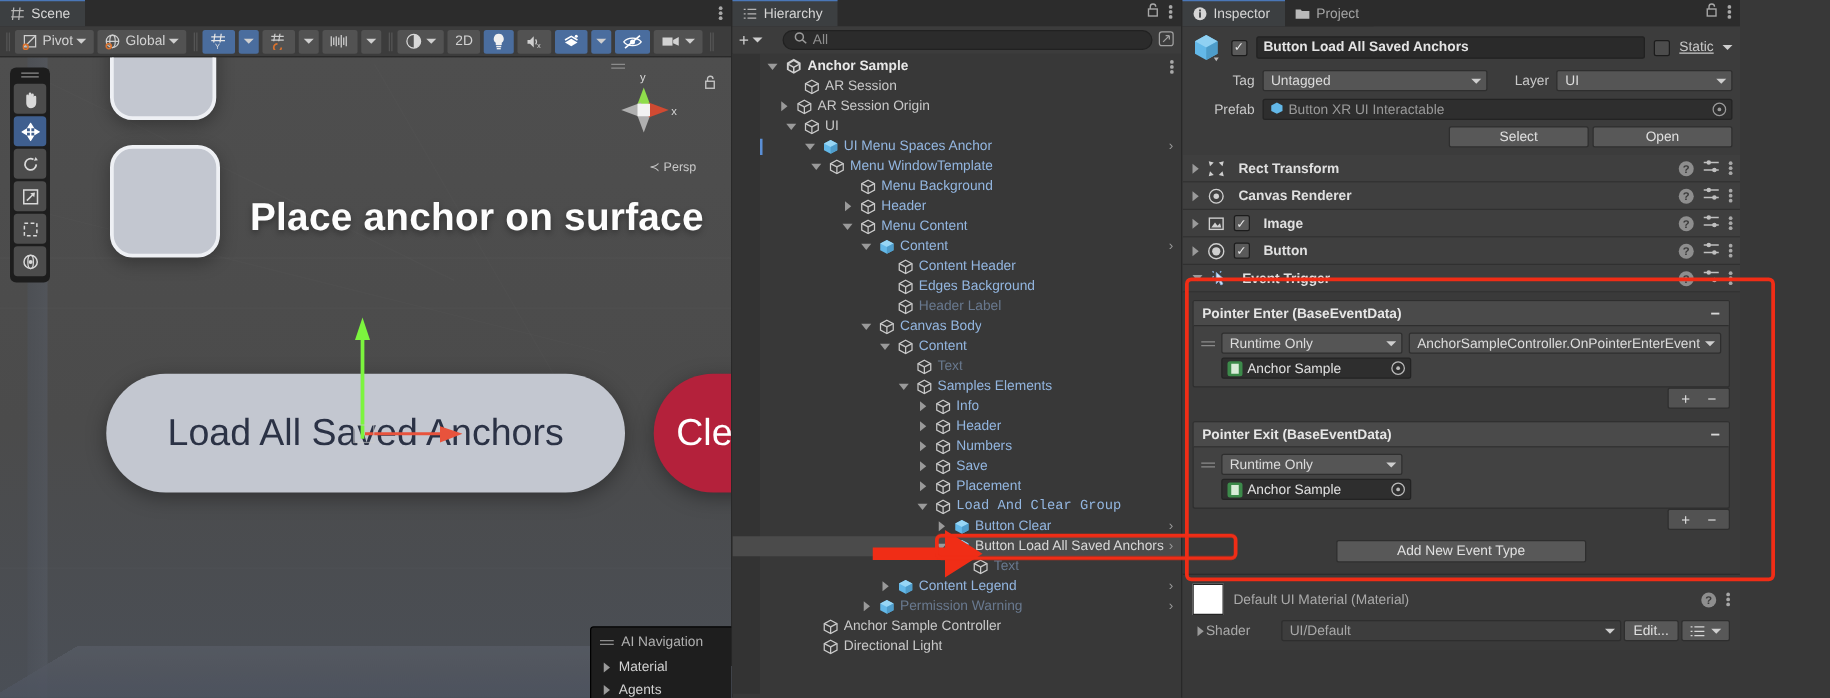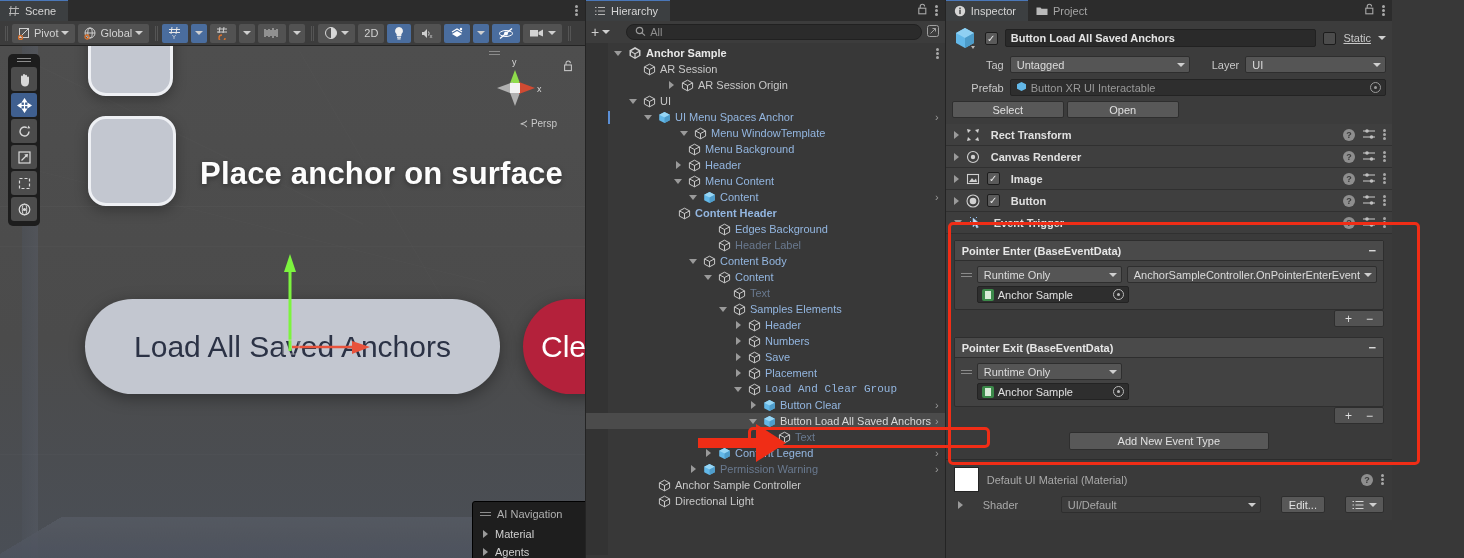--- a/index.html
+++ b/index.html
@@ -74,21 +74,21 @@
     position:absolute; background:#c3c7d0; border-radius:999px; display:flex;
     align-items:center; justify-content:center; color:#2b3245;
     box-shadow: 0 4px 16px rgba(0,0,0,.35);
   }
   .pill.red { background:#b4213b; color:#fff; }
   .scene-head-text {
     position:absolute; color:#fdfdfd; font-weight:600; letter-spacing:.2px;
     text-shadow: 0 2px 5px rgba(0,0,0,.35);
   }
   .gizmo { position:absolute; right:38px; top:10px; width:64px; height:64px; }
-  .persp { position:absolute; right:28px; top:72px; color:#c8c8c8; font-size:10px; }
+  .persp { position:absolute; right:28px; top:82px; color:#c8c8c8; font-size:10px; }
   .lock-ico { position:absolute; right:12px; top:14px; width:10px; height:12px; }
   .navoverlay {
     position:absolute; left:472px; top:455px; width:118px; background:#1e1e1e;
     border:1px solid #000; border-radius:3px; padding:4px 0 6px 0;
   }
   .navoverlay .nav-title { display:flex; align-items:center; gap:6px; padding:2px 8px 5px 7px; color:#b0b0b0; font-size:11px;}
   .navoverlay .nav-row { display:flex; align-items:center; gap:7px; padding:3px 8px 3px 10px; color:#d0d0d0; font-size:11px;}
   .tri-r { width:0;height:0;border-top:4px solid transparent;border-bottom:4px solid transparent;border-left:5px solid #9a9a9a; }
   .tri-d { width:0;height:0;border-left:4px solid transparent;border-right:4px solid transparent;border-top:5px solid #9a9a9a; }
   .drag-dots { width:11px;height:5px; position:relative; }
@@ -150,21 +150,21 @@
   }
   .dropdown .caret { margin-left:auto; }
   .ih-row3 { display:flex; align-items:center; gap:6px; margin-top:6px; }
   .objfield {
     flex:1; height:17px; background:#2e2e2e; border:1px solid #232323; border-radius:2px;
     display:flex; align-items:center; gap:4px; padding:0 4px 0 5px; color:#9a9a9a; font-size:11px;
   }
   .objfield .pick { margin-left:auto; width:11px;height:11px;border:1px solid #9a9a9a;border-radius:50%;
      display:flex;align-items:center;justify-content:center;}
   .objfield .pick::after{content:"";width:3px;height:3px;border-radius:50%;background:#9a9a9a;}
-  .ih-row4 { display:flex; gap:3px; margin-top:5px; }
+  .ih-row4 { display:flex; gap:3px; margin-top:5px; justify-content:flex-end; }
   .gbtn { height:17px; background:#585858; border:1px solid #2e2e2e; border-radius:2px;
      display:flex; align-items:center; justify-content:center; color:#e0e0e0; font-size:11px; padding:0 10px; cursor:pointer;}
   .comp-row {
     height:22px; background:#3f3f3f; border-bottom:1px solid #303030;
     display:flex; align-items:center; gap:7px; padding:0 6px 0 4px; font-size:11px; color:#e0e0e0;
   }
   .comp-row .nm{ font-weight:bold; margin-left:4px;}
   .comp-row .right { margin-left:auto; display:flex; align-items:center; gap:7px; }
   .qmark { width:12px;height:12px;border-radius:50%;background:#8e8e8e;color:#3a3a3a;
      display:flex;align-items:center;justify-content:center;font-size:9px;font-weight:bold;}
@@ -184,21 +184,21 @@
      display:flex; align-items:center; gap:4px; padding:0 4px 0 4px; color:#e0e0e0; font-size:11px; width:152px;}
   .script-ico{ width:12px;height:12px;background:#3c8a4a;border-radius:2px; flex:0 0 12px; position:relative;}
   .script-ico::after{content:"";position:absolute;left:3px;top:2px;width:6px;height:8px;background:#d8ecd8;}
   .evt-footer { display:flex; justify-content:flex-end; }
   .plusminus { height:17px; background:#525252; border:1px solid #2e2e2e; border-radius:2px;
      display:flex; align-items:center; gap:14px; padding:0 10px; color:#e0e0e0; font-size:12px; }
   .mat-block { background:#3a3a3a; border-top:1px solid #2c2c2c; padding:7px 8px; }
   .mat-row { display:flex; align-items:center; gap:8px; }
   .mat-swatch { width:25px;height:25px;background:#fff;border:1px solid #242424; flex:0 0 25px;}
   .mat-name { color:#a9a9a9; font-size:11px; }
-  .mat-row2 { display:flex; align-items:center; gap:20px; margin-top:4px; padding-left:4px;}
+  .mat-row2 { display:flex; align-items:center; gap:2px; margin-top:4px; padding-left:4px;}
 
   .redbox { position:absolute; border:3px solid #f02d16; border-radius:5px; pointer-events:none; }
   .redarrow { position:absolute; pointer-events:none; }
 </style>
 </head>
 <body>
 
 <div class="app">
 
   <div class="panel" id="scene-panel">
@@ -536,21 +536,21 @@
         <div class="row" style="padding-left: 41px;">
           <span class="tw"></span>
           <span class="cube-ico"><svg width="13" height="13" viewBox="0 0 13 13">
               <polygon points="6.5,1.2 11.6,3.9 11.6,9.1 6.5,11.8 1.4,9.1 1.4,3.9" fill="none" stroke="#c9c9c9" stroke-width="1"></polygon>
               <line x1="1.4" y1="3.9" x2="6.5" y2="6.5" stroke="#c9c9c9"></line>
               <line x1="11.6" y1="3.9" x2="6.5" y2="6.5" stroke="#c9c9c9"></line>
               <line x1="6.5" y1="6.5" x2="6.5" y2="11.8" stroke="#c9c9c9"></line>
             </svg></span>
           <span class="lbl" style="color: rgb(200, 200, 200);">AR Session</span>
         </div>
-        <div class="row" style="padding-left: 35px; margin-left: 44px;">
+        <div class="row" style="padding-left: 35px;">
           <span class="tw">
             <span class="tri-r"></span>
           </span>
           <span class="cube-ico"><svg width="13" height="13" viewBox="0 0 13 13">
               <polygon points="6.5,1.2 11.6,3.9 11.6,9.1 6.5,11.8 1.4,9.1 1.4,3.9" fill="none" stroke="#c9c9c9" stroke-width="1"></polygon>
               <line x1="1.4" y1="3.9" x2="6.5" y2="6.5" stroke="#c9c9c9"></line>
               <line x1="11.6" y1="3.9" x2="6.5" y2="6.5" stroke="#c9c9c9"></line>
               <line x1="6.5" y1="6.5" x2="6.5" y2="11.8" stroke="#c9c9c9"></line>
             </svg></span>
           <span class="lbl" style="color: rgb(200, 200, 200);">AR Session Origin</span>
@@ -573,21 +573,21 @@
           </span>
           <span class="cube-ico"><svg width="13" height="13" viewBox="0 0 13 13">
               <polygon points="6.5,1 11.8,3.8 11.8,9.2 6.5,12 1.2,9.2 1.2,3.8" fill="#63b8e8"></polygon>
               <polygon points="6.5,1 11.8,3.8 6.5,6.6 1.2,3.8" fill="#97d6f5"></polygon>
               <polygon points="6.5,6.6 11.8,3.8 11.8,9.2 6.5,12" fill="#4f9dcb"></polygon>
             </svg></span>
           <span class="lbl" style="color: rgb(147, 182, 224);">UI Menu Spaces Anchor</span>
           <span class="chev">›</span>
         </div>
         <div class="sel-marker" style="top: 68px;"></div>
-        <div class="row" style="padding-left: 92px; text-align: center;">
+        <div class="row" style="padding-left: 61px; text-align: center;">
           <span class="tw">
             <span class="tri-d"></span>
           </span>
           <span class="cube-ico"><svg width="13" height="13" viewBox="0 0 13 13">
               <polygon points="6.5,1.2 11.6,3.9 11.6,9.1 6.5,11.8 1.4,9.1 1.4,3.9" fill="none" stroke="#c9c9c9" stroke-width="1"></polygon>
               <line x1="1.4" y1="3.9" x2="6.5" y2="6.5" stroke="#c9c9c9"></line>
               <line x1="11.6" y1="3.9" x2="6.5" y2="6.5" stroke="#c9c9c9"></line>
               <line x1="6.5" y1="6.5" x2="6.5" y2="11.8" stroke="#c9c9c9"></line>
             </svg></span>
           <span class="lbl" style="color: rgb(147, 182, 224);">Menu WindowTemplate</span>
@@ -631,38 +631,38 @@
             <span class="tri-d"></span>
           </span>
           <span class="cube-ico"><svg width="13" height="13" viewBox="0 0 13 13">
               <polygon points="6.5,1 11.8,3.8 11.8,9.2 6.5,12 1.2,9.2 1.2,3.8" fill="#63b8e8"></polygon>
               <polygon points="6.5,1 11.8,3.8 6.5,6.6 1.2,3.8" fill="#97d6f5"></polygon>
               <polygon points="6.5,6.6 11.8,3.8 11.8,9.2 6.5,12" fill="#4f9dcb"></polygon>
             </svg></span>
           <span class="lbl" style="color: rgb(147, 182, 224);">Content</span>
           <span class="chev">›</span>
         </div>
-        <div class="row" style="padding-left: 76px; font-weight: bold;">
-          <span class="tw"></span>
-          <span class="cube-ico"><svg width="13" height="13" viewBox="0 0 13 13">
-              <polygon points="6.5,1.2 11.6,3.9 11.6,9.1 6.5,11.8 1.4,9.1 1.4,3.9" fill="none" stroke="#c9c9c9" stroke-width="1"></polygon>
-              <line x1="1.4" y1="3.9" x2="6.5" y2="6.5" stroke="#c9c9c9"></line>
-              <line x1="11.6" y1="3.9" x2="6.5" y2="6.5" stroke="#c9c9c9"></line>
-              <line x1="6.5" y1="6.5" x2="6.5" y2="11.8" stroke="#c9c9c9"></line>
-            </svg></span>
-          <span class="lbl" style="color: rgb(147, 182, 224);">Content Header</span>
-        </div>
         <div class="row" style="padding-left: 116px;">
           <span class="tw"></span>
           <span class="cube-ico"><svg width="13" height="13" viewBox="0 0 13 13">
               <polygon points="6.5,1.2 11.6,3.9 11.6,9.1 6.5,11.8 1.4,9.1 1.4,3.9" fill="none" stroke="#c9c9c9" stroke-width="1"></polygon>
               <line x1="1.4" y1="3.9" x2="6.5" y2="6.5" stroke="#c9c9c9"></line>
               <line x1="11.6" y1="3.9" x2="6.5" y2="6.5" stroke="#c9c9c9"></line>
               <line x1="6.5" y1="6.5" x2="6.5" y2="11.8" stroke="#c9c9c9"></line>
             </svg></span>
+          <span class="lbl" style="color: rgb(147, 182, 224);">Content Header</span>
+        </div>
+        <div class="row" style="padding-left: 116px;">
+          <span class="tw"></span>
+          <span class="cube-ico"><svg width="13" height="13" viewBox="0 0 13 13">
+              <polygon points="6.5,1.2 11.6,3.9 11.6,9.1 6.5,11.8 1.4,9.1 1.4,3.9" fill="none" stroke="#c9c9c9" stroke-width="1"></polygon>
+              <line x1="1.4" y1="3.9" x2="6.5" y2="6.5" stroke="#c9c9c9"></line>
+              <line x1="11.6" y1="3.9" x2="6.5" y2="6.5" stroke="#c9c9c9"></line>
+              <line x1="6.5" y1="6.5" x2="6.5" y2="11.8" stroke="#c9c9c9"></line>
+            </svg></span>
           <span class="lbl" style="color: rgb(147, 182, 224);">Edges Background</span>
         </div>
         <div class="row" style="padding-left: 116px; align-items: center;">
           <span class="tw"></span>
           <span class="cube-ico"><svg width="13" height="13" viewBox="0 0 13 13">
               <polygon points="6.5,1.2 11.6,3.9 11.6,9.1 6.5,11.8 1.4,9.1 1.4,3.9" fill="none" stroke="#c9c9c9" stroke-width="1"></polygon>
               <line x1="1.4" y1="3.9" x2="6.5" y2="6.5" stroke="#c9c9c9"></line>
               <line x1="11.6" y1="3.9" x2="6.5" y2="6.5" stroke="#c9c9c9"></line>
               <line x1="6.5" y1="6.5" x2="6.5" y2="11.8" stroke="#c9c9c9"></line>
             </svg></span>
@@ -671,21 +671,21 @@
         <div class="row" style="padding-left: 101px;">
           <span class="tw">
             <span class="tri-d"></span>
           </span>
           <span class="cube-ico"><svg width="13" height="13" viewBox="0 0 13 13">
               <polygon points="6.5,1.2 11.6,3.9 11.6,9.1 6.5,11.8 1.4,9.1 1.4,3.9" fill="none" stroke="#c9c9c9" stroke-width="1"></polygon>
               <line x1="1.4" y1="3.9" x2="6.5" y2="6.5" stroke="#c9c9c9"></line>
               <line x1="11.6" y1="3.9" x2="6.5" y2="6.5" stroke="#c9c9c9"></line>
               <line x1="6.5" y1="6.5" x2="6.5" y2="11.8" stroke="#c9c9c9"></line>
             </svg></span>
-          <span class="lbl" style="color: rgb(147, 182, 224);">Content Body</span>
+          <span class="lbl" style="color: rgb(147, 182, 224);">Canvas Body</span>
         </div>
         <div class="row" style="padding-left: 116px;">
           <span class="tw">
             <span class="tri-d"></span>
           </span>
           <span class="cube-ico"><svg width="13" height="13" viewBox="0 0 13 13">
               <polygon points="6.5,1.2 11.6,3.9 11.6,9.1 6.5,11.8 1.4,9.1 1.4,3.9" fill="none" stroke="#c9c9c9" stroke-width="1"></polygon>
               <line x1="1.4" y1="3.9" x2="6.5" y2="6.5" stroke="#c9c9c9"></line>
               <line x1="11.6" y1="3.9" x2="6.5" y2="6.5" stroke="#c9c9c9"></line>
               <line x1="6.5" y1="6.5" x2="6.5" y2="11.8" stroke="#c9c9c9"></line>
@@ -706,20 +706,32 @@
           <span class="tw">
             <span class="tri-d"></span>
           </span>
           <span class="cube-ico"><svg width="13" height="13" viewBox="0 0 13 13">
               <polygon points="6.5,1.2 11.6,3.9 11.6,9.1 6.5,11.8 1.4,9.1 1.4,3.9" fill="none" stroke="#c9c9c9" stroke-width="1"></polygon>
               <line x1="1.4" y1="3.9" x2="6.5" y2="6.5" stroke="#c9c9c9"></line>
               <line x1="11.6" y1="3.9" x2="6.5" y2="6.5" stroke="#c9c9c9"></line>
               <line x1="6.5" y1="6.5" x2="6.5" y2="11.8" stroke="#c9c9c9"></line>
             </svg></span>
           <span class="lbl" style="color: rgb(147, 182, 224);">Samples Elements</span>
+        </div>
+        <div class="row" style="padding-left: 146px;">
+          <span class="tw">
+            <span class="tri-r"></span>
+          </span>
+          <span class="cube-ico"><svg width="13" height="13" viewBox="0 0 13 13">
+              <polygon points="6.5,1.2 11.6,3.9 11.6,9.1 6.5,11.8 1.4,9.1 1.4,3.9" fill="none" stroke="#c9c9c9" stroke-width="1"></polygon>
+              <line x1="1.4" y1="3.9" x2="6.5" y2="6.5" stroke="#c9c9c9"></line>
+              <line x1="11.6" y1="3.9" x2="6.5" y2="6.5" stroke="#c9c9c9"></line>
+              <line x1="6.5" y1="6.5" x2="6.5" y2="11.8" stroke="#c9c9c9"></line>
+            </svg></span>
+          <span class="lbl" style="color: rgb(147, 182, 224);">Info</span>
         </div>
         <div class="row" style="padding-left: 146px;">
           <span class="tw">
             <span class="tri-r"></span>
           </span>
           <span class="cube-ico"><svg width="13" height="13" viewBox="0 0 13 13">
               <polygon points="6.5,1.2 11.6,3.9 11.6,9.1 6.5,11.8 1.4,9.1 1.4,3.9" fill="none" stroke="#c9c9c9" stroke-width="1"></polygon>
               <line x1="1.4" y1="3.9" x2="6.5" y2="6.5" stroke="#c9c9c9"></line>
               <line x1="11.6" y1="3.9" x2="6.5" y2="6.5" stroke="#c9c9c9"></line>
               <line x1="6.5" y1="6.5" x2="6.5" y2="11.8" stroke="#c9c9c9"></line>

